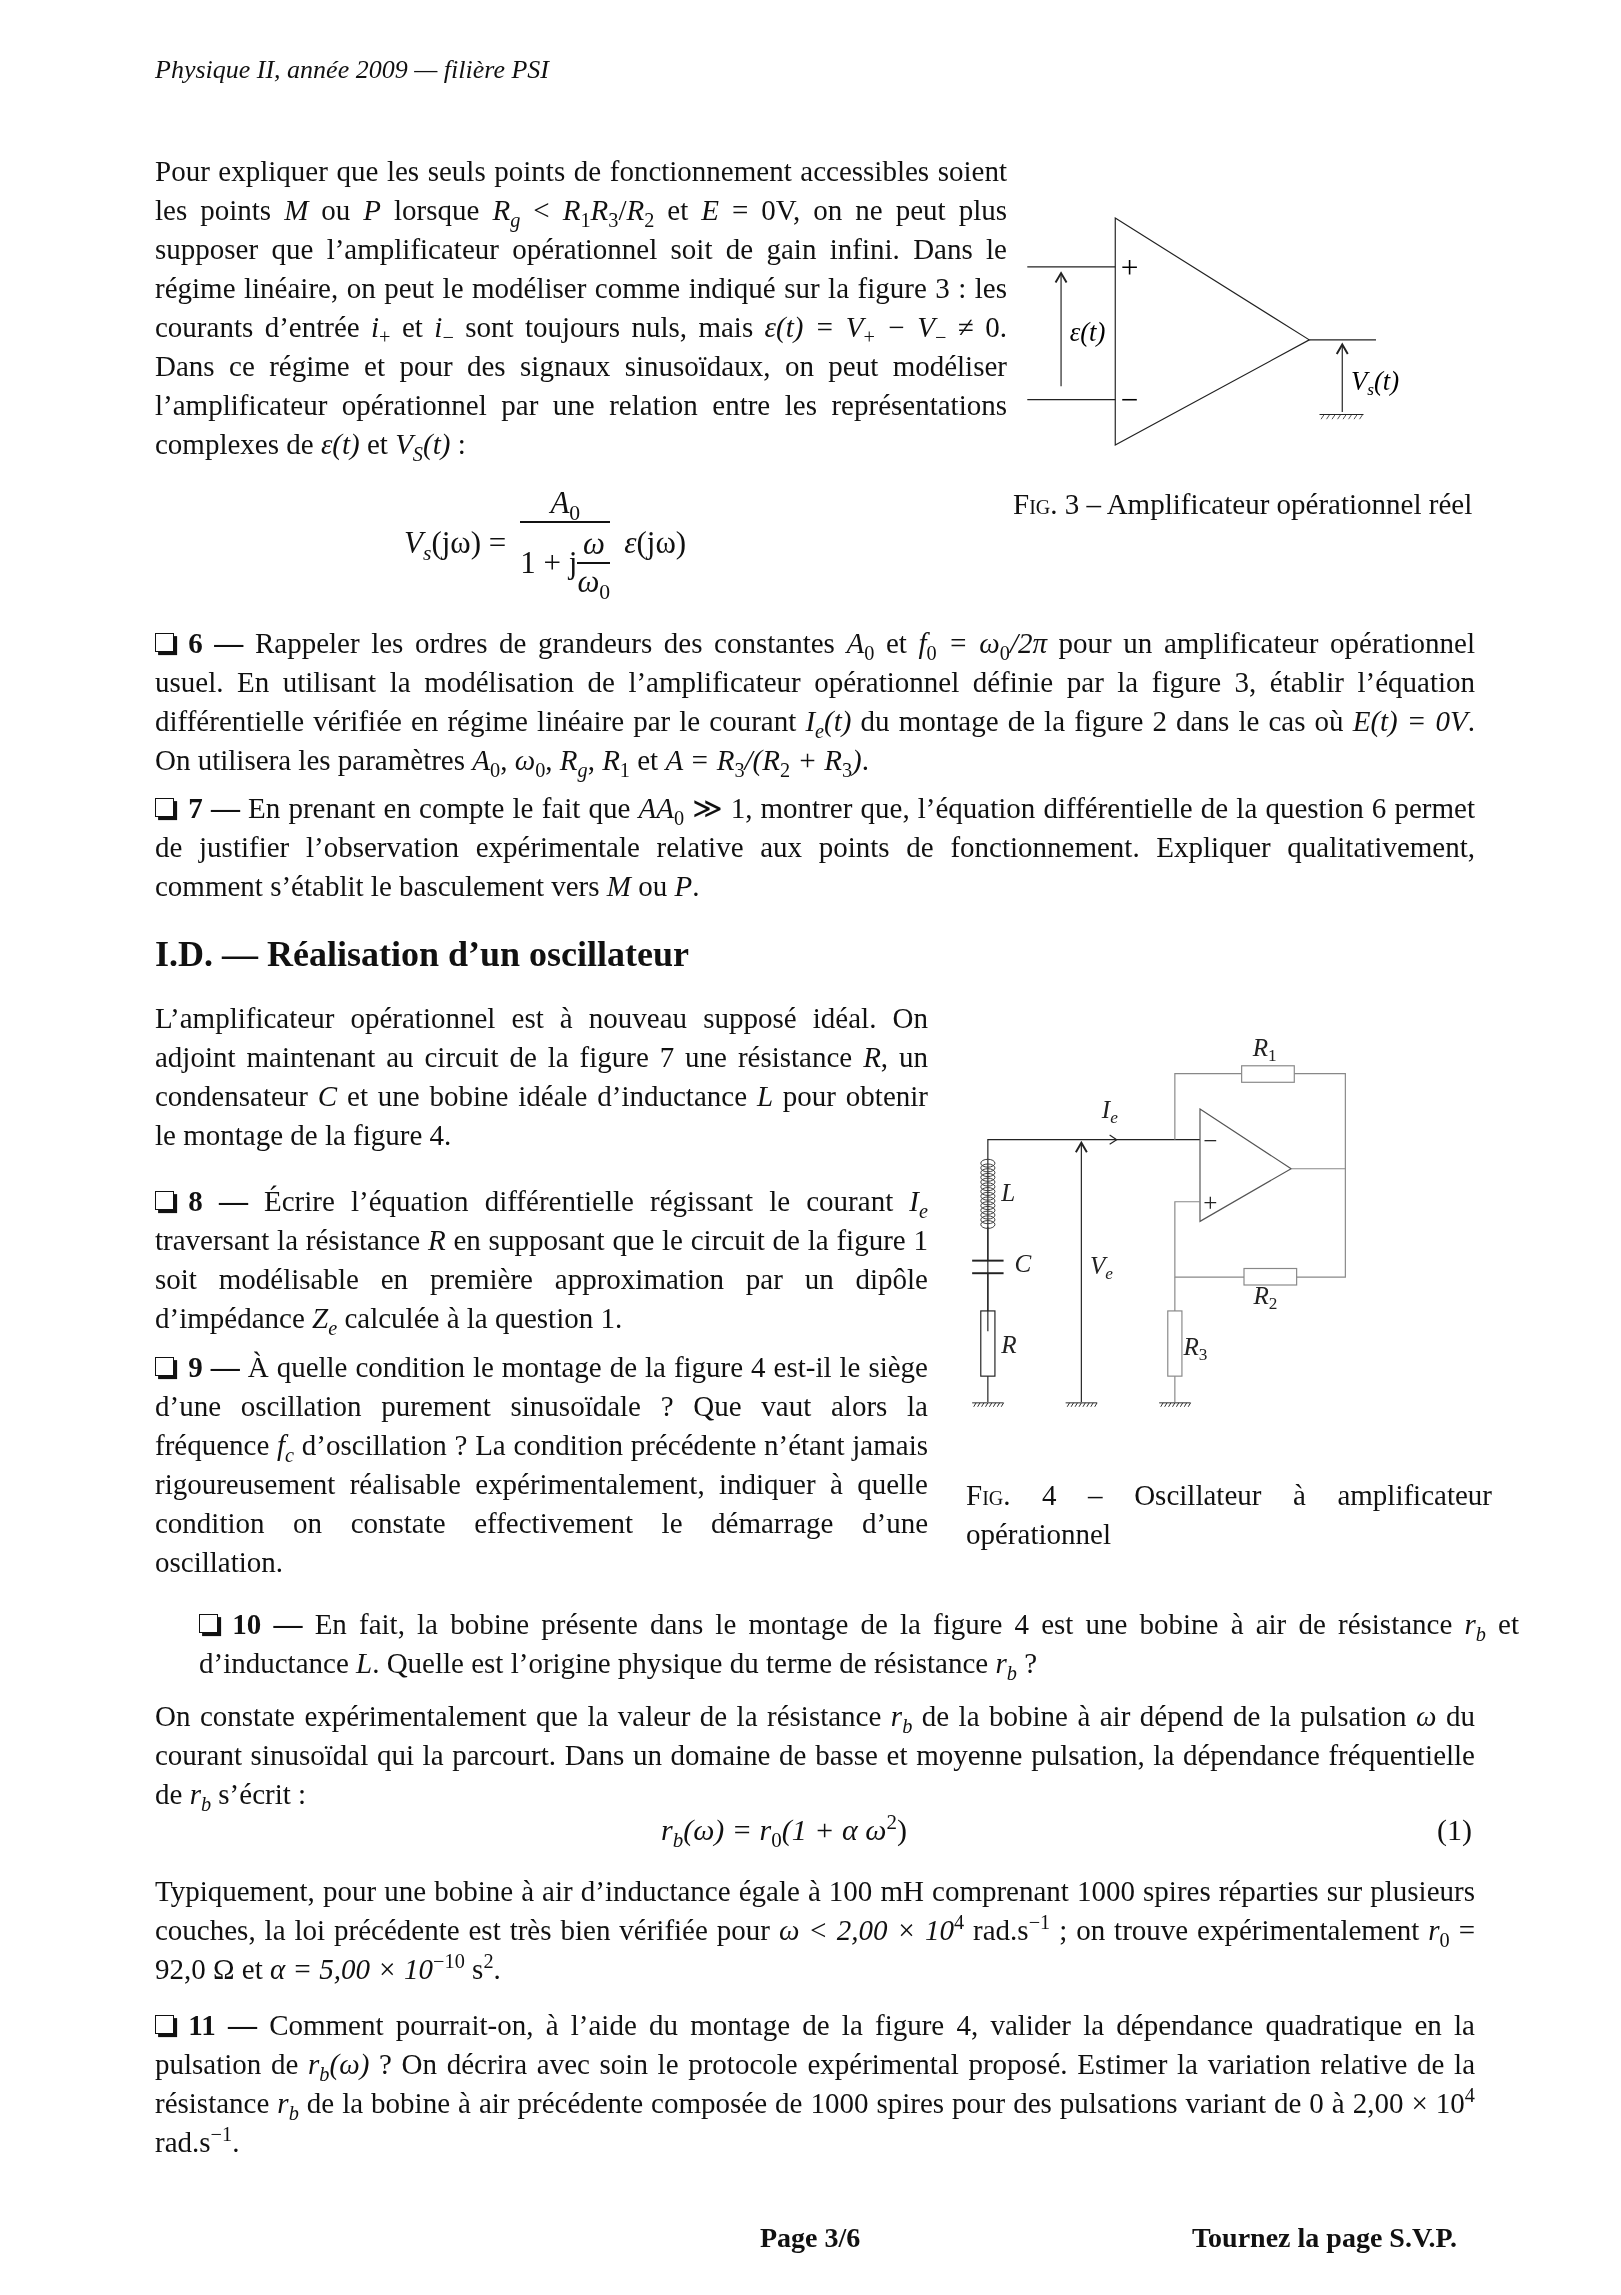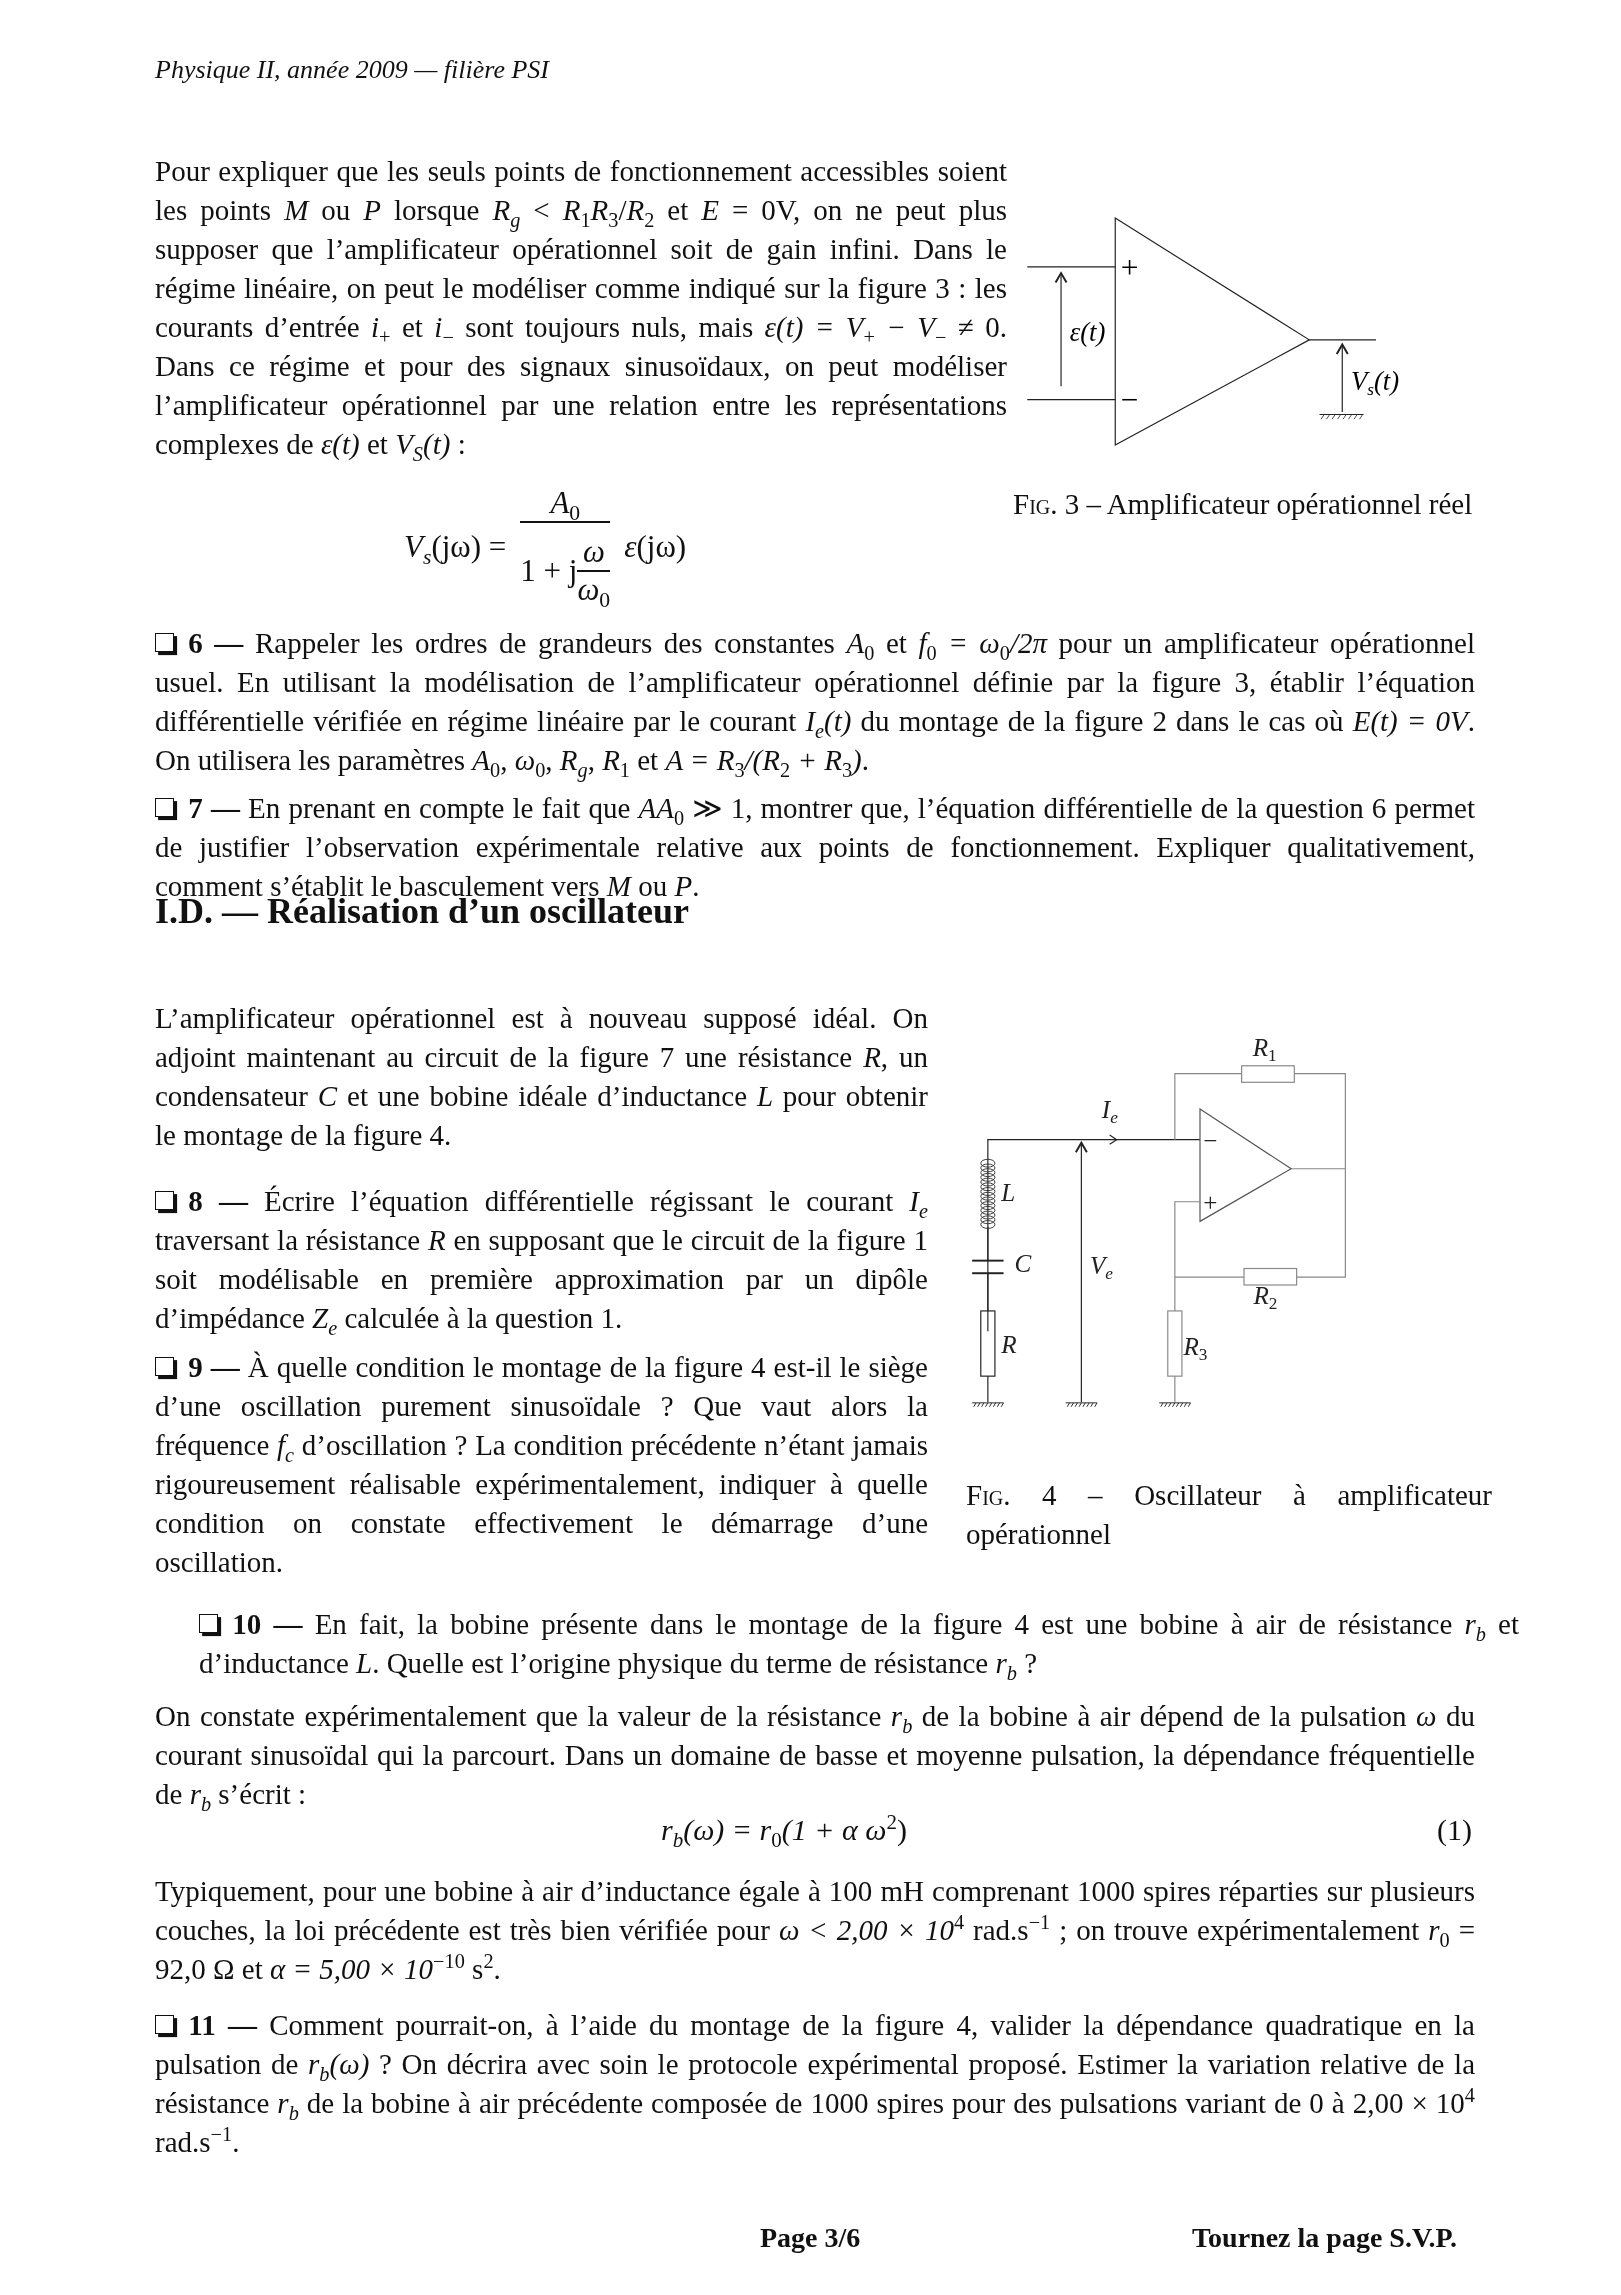--- a/index.html
+++ b/index.html
@@ -6,21 +6,21 @@
   body { width:1622px; height:2295px; position:relative; overflow:hidden;
          font-family:"Liberation Serif","DejaVu Serif",serif; color:#111; }
   .abs { position:absolute; }
   .txt { font-size:29px; line-height:39px; text-align:justify; }
   i, .m { font-style:italic; }
   sub, sup { font-size:70%; line-height:0; }
   .header { left:155px; top:55px; font-size:26px; font-style:italic; }
   .box { display:inline-block; width:17.3px; height:17.3px; border:1.6px solid #111;
          box-shadow:3.1px 3.1px 0 #111; margin-right:14px; vertical-align:0.8px; background:#fff; }
   .qnum { font-weight:bold; }
-  .section { left:155px; top:890px; font-size:36px; font-weight:bold; }
+  .section { left:155px; top:933px; font-size:36px; font-weight:bold; }
   .caption { font-size:29px; line-height:39px; }
   .sc { font-variant:small-caps; }
   .ul { }
   .frac { display:inline-block; vertical-align:middle; text-align:center; }
   .frac > span { display:block; }
   .frac .num { border-bottom:2.4px solid #111; padding:0 6.3px; }
   .footer { top:2222px; font-size:28px; font-weight:bold; }
   svg text { font-family:"Liberation Serif","DejaVu Serif",serif; }
 </style>
 </head>
@@ -29,21 +29,21 @@
 <div class="abs header">Physique II, année 2009 — filière PSI</div>
 
 <div class="abs txt" style="left:155px; top:152px; width:852px;">
   <span>Pour expliquer que les seuls points de fonctionnement accessibles soient les points </span><i>M</i><span> ou </span><i>P</i><span> lorsque </span><span><i>R</i><sub class="m">g</sub> &lt; <i>R</i><sub>1</sub><i>R</i><sub>3</sub>/<i>R</i><sub>2</sub></span><span> et </span><span><i>E</i><span> = 0V</span></span><span>, on ne peut plus supposer que l’amplificateur opérationnel soit de gain infini. Dans le régime linéaire, on peut le modéliser comme indiqué sur la figure 3 : les courants d’entrée </span><span><i>i</i><sub>+</sub></span><span> et </span><span><i>i</i><sub>−</sub></span><span> sont toujours nuls, mais </span><span><i>ε(t)</i><i> = V</i><sub>+</sub><i> − V</i><sub>−</sub><span> ≠ 0</span></span><span>. Dans ce régime et pour des signaux sinusoïdaux, on peut modéliser l’amplificateur opérationnel par une relation entre les représentations complexes de </span><i>ε(t)</i><span> et </span><span><i>V</i><sub class="m">S</sub><i>(t)</i></span><span> :</span>
 </div>
 
 <div class="abs" style="left:404px; top:485px; font-size:31px; white-space:nowrap;">
   <span style="vertical-align:middle;"><i class="ul"><span>V</span><sub>s</sub></i><span>(jω) =</span></span>
   <span class="frac" style="margin:0 6.3px;">
     <span class="num"><i>A</i><sub>0</sub></span>
-    <span style="padding-top:11px;"><span style="vertical-align:middle;">1 + j</span><span class="frac"><span class="num" style="padding:0 3.1px;"><i>ω</i></span><span><i>ω</i><sub>0</sub></span></span></span>
+    <span style="padding-top:3px;"><span style="vertical-align:middle;">1 + j</span><span class="frac"><span class="num" style="padding:0 3.1px;"><i>ω</i></span><span><i>ω</i><sub>0</sub></span></span></span>
   </span>
   <span style="vertical-align:middle;"><i class="ul">ε</i><span>(jω)</span></span>
 </div>
 
 <svg class="abs" style="left:1021px; top:196px;" width="487" height="283" viewBox="0 0 620 360">
   <g stroke="#222" stroke-width="1.5" fill="none">
     <polygon points="120,28 367,183 120,317"></polygon>
     <line x1="8" y1="90" x2="120" y2="90"></line>
     <line x1="8" y1="259" x2="120" y2="259"></line>
     <line x1="367" y1="183" x2="452" y2="183"></line>

